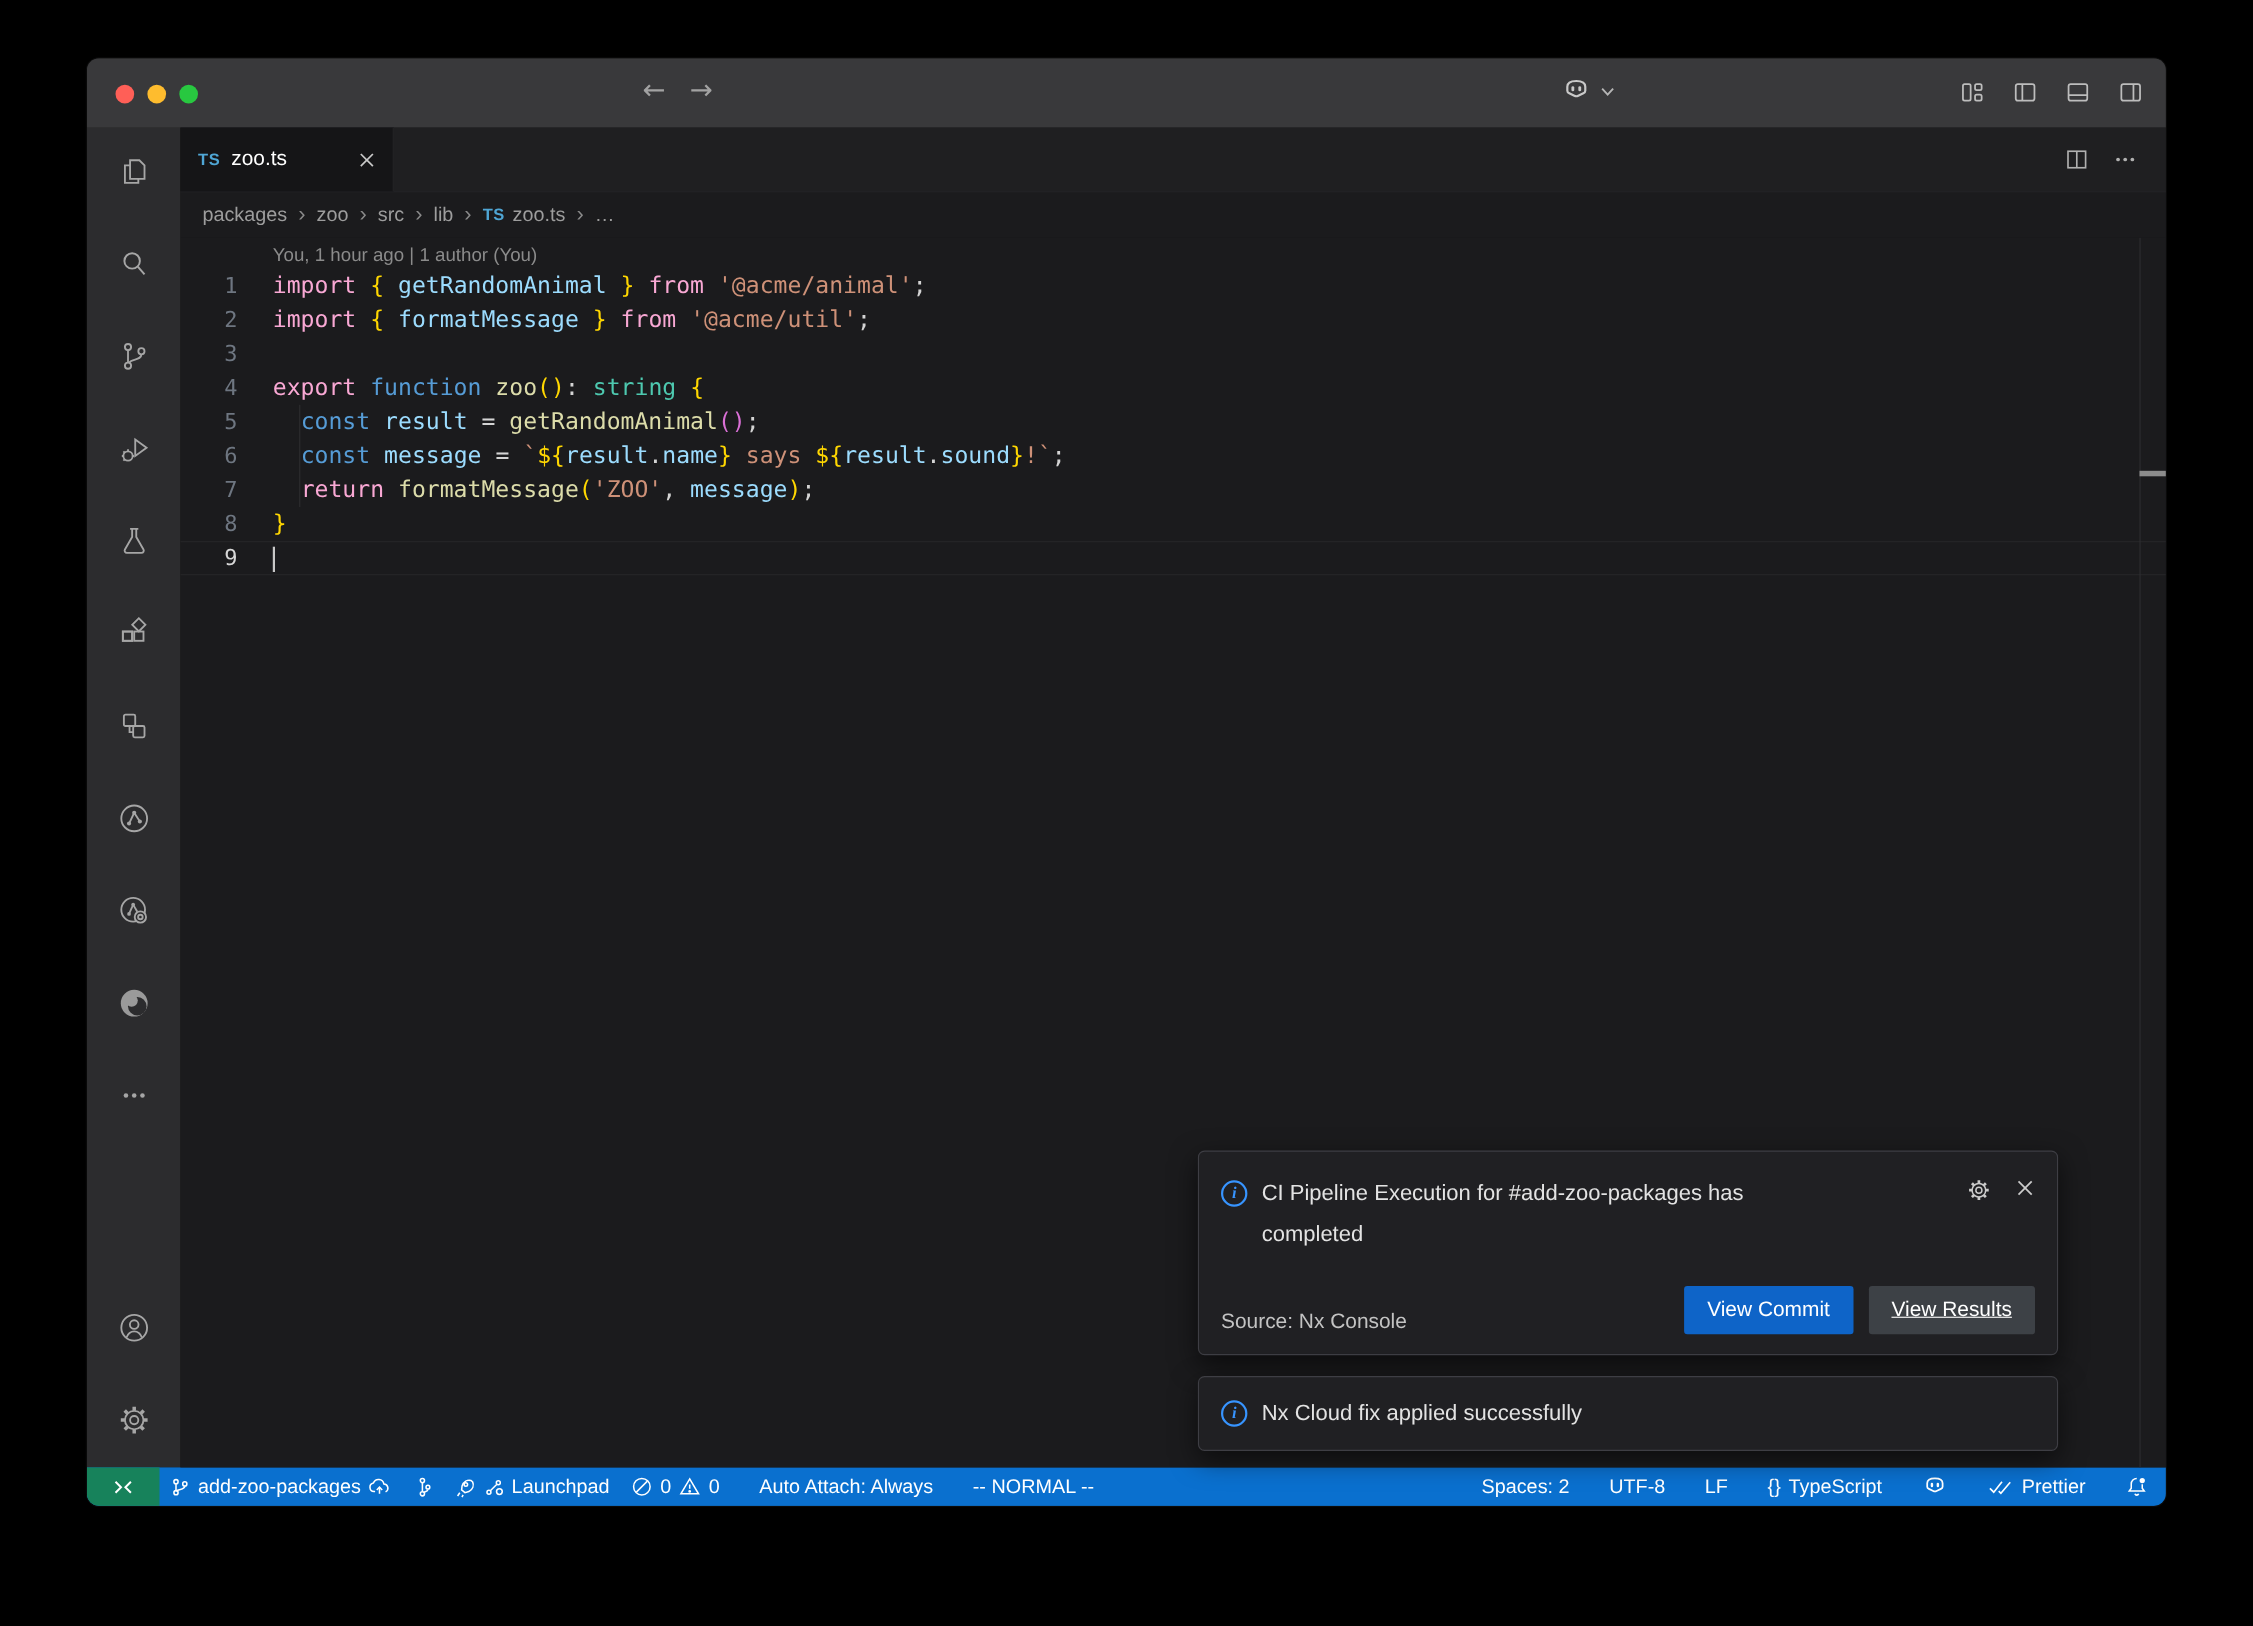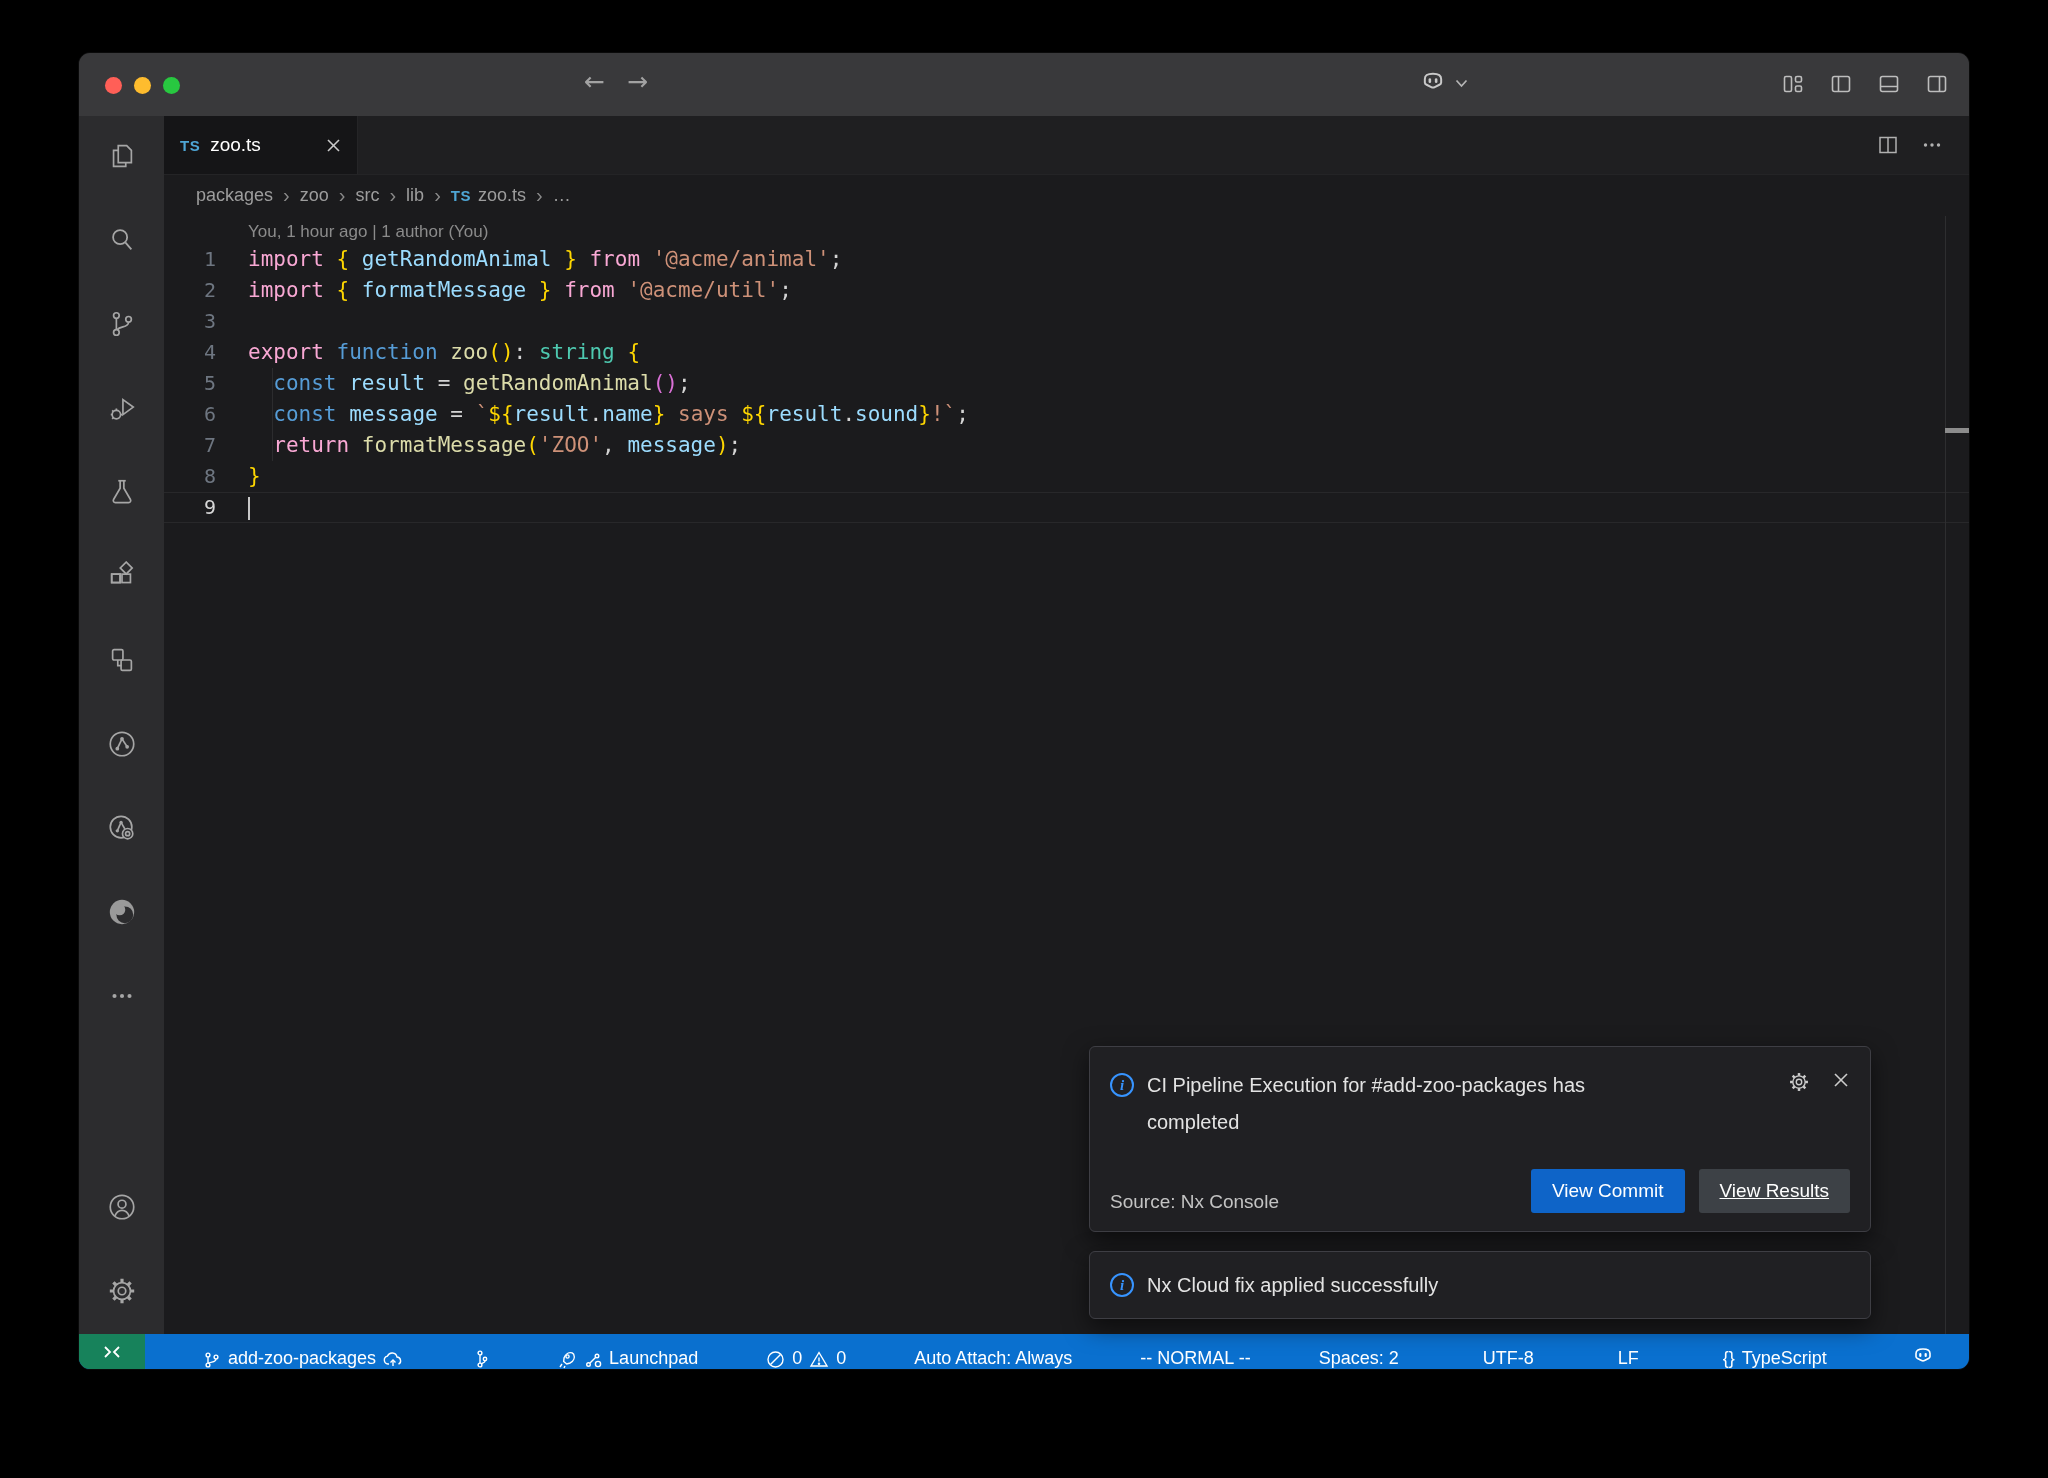--- a/index.html
+++ b/index.html
@@ -33,21 +33,21 @@
   .ab-bottom { display:flex; flex-direction:column; gap:54px; align-items:center; padding-bottom:28px; }
 
   .editor-area { flex:1 1 auto; display:flex; flex-direction:column; position:relative; min-width:0; }
   .tabbar { height:59px; background:#1f1f21; display:flex; align-items:stretch; border-bottom:1px solid #242426; }
   .tab { width:194px; background:#151517; display:flex; align-items:center; padding:0 16px;
          border-right:1px solid #252527; color:#ffffff; font-size:19px; gap:10px; }
   .ts-badge { color:#4fa6d5; font-weight:700; font-size:15px; letter-spacing:.5px; }
   .tab-close { margin-left:auto; color:#c9c9c9; display:flex; }
   .tab-actions { margin-left:auto; display:flex; align-items:center; gap:22px; padding-right:26px; color:#b0b0b0; }
 
-  .breadcrumb { height:41px; display:flex; align-items:center; padding-left:32px; gap:10px;
+  .breadcrumb { height:41px; display:flex; align-items:center; padding-left:20px; gap:10px;
                 color:#9d9d9d; font-size:18px; background:#1b1b1d; }
   .bc-item { display:flex; align-items:center; gap:7px; }
   .bc-sep { color:#8a8a8a; font-size:20px; }
 
   .editor-content { position:relative; flex:1 1 auto; background:#1b1b1d; overflow:hidden; }
   .blame { position:absolute; left:84px; top:6px; color:#8b8b8b; font-size:17px; }
   .code-lines { position:absolute; left:0; top:28px; right:0; font-family:"DejaVu Sans Mono", monospace;
                 font-size:21px; }
   .code-line { height:31px; line-height:31px; display:flex; white-space:pre; }
   .ln { width:52px; text-align:right; color:#6e7681; flex:0 0 auto; font-size:20px; }
@@ -87,21 +87,21 @@
                display:flex; align-items:center; justify-content:center; font-size:15px; font-weight:700;
                flex:0 0 auto; margin-top:6px; font-family:"Liberation Serif", serif; font-style:italic; }
   .toast2 .info-icon { margin-top:0; }
   .toast2 .toast-msg { margin-left:13px; }
 
   
   .statusbar { height:35px; background:#0a70cf; flex:0 0 auto; display:flex; align-items:center;
                color:#ffffff; font-size:18px; }
   .sb-remote { width:66px; height:35px; background:#17825b; display:flex; align-items:center;
                justify-content:center; flex:0 0 auto; }
-  .sb-item { display:flex; align-items:flex-end; gap:7px; padding:0 10px; height:100%; white-space:nowrap;margin-left:48px; }
+  .sb-item { display:flex; align-items:center; gap:7px; padding:0 10px; height:100%; white-space:nowrap; }
   .sb-item svg { flex:0 0 auto; }
   .sb-right { margin-left:auto; display:flex; align-items:center; height:100%; padding-right:6px; }
   .sb-gap { width:16px; }
 </style>
 </head>
 <body>
 
 <div class="stage">
   <div class="window">
 

